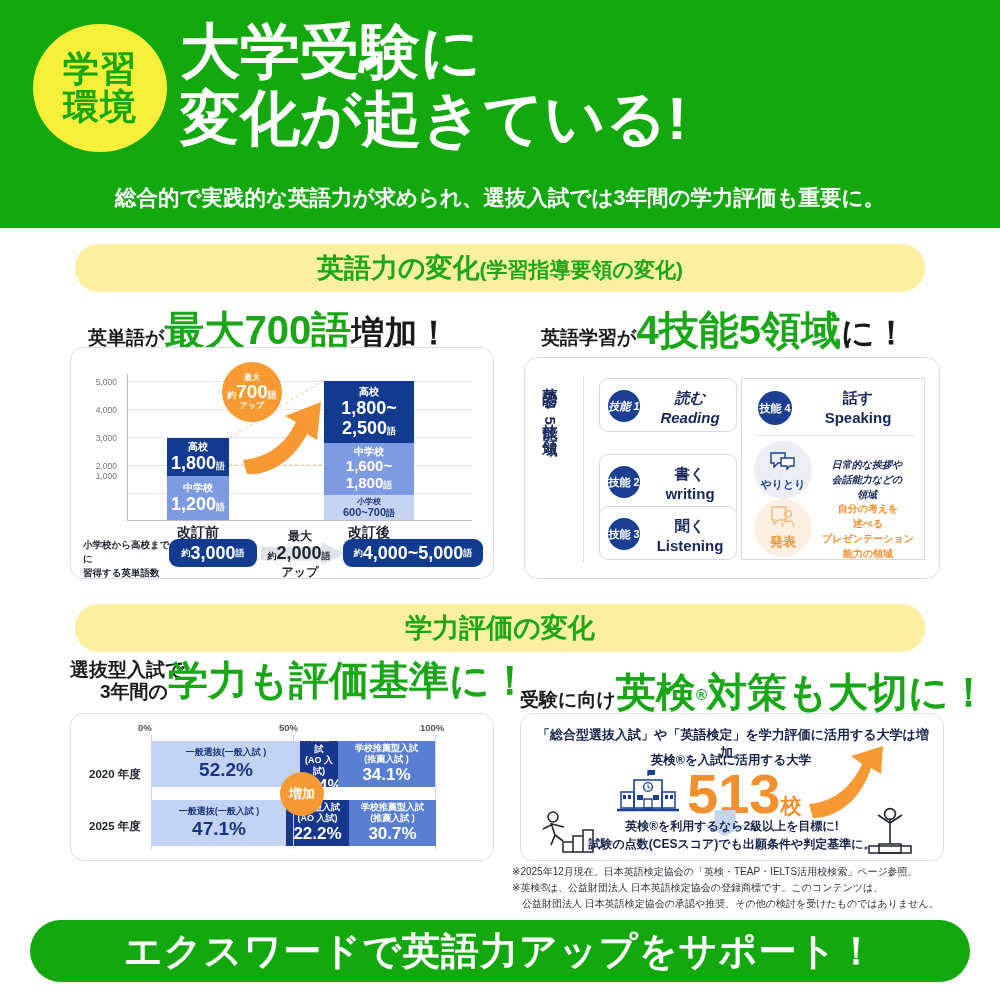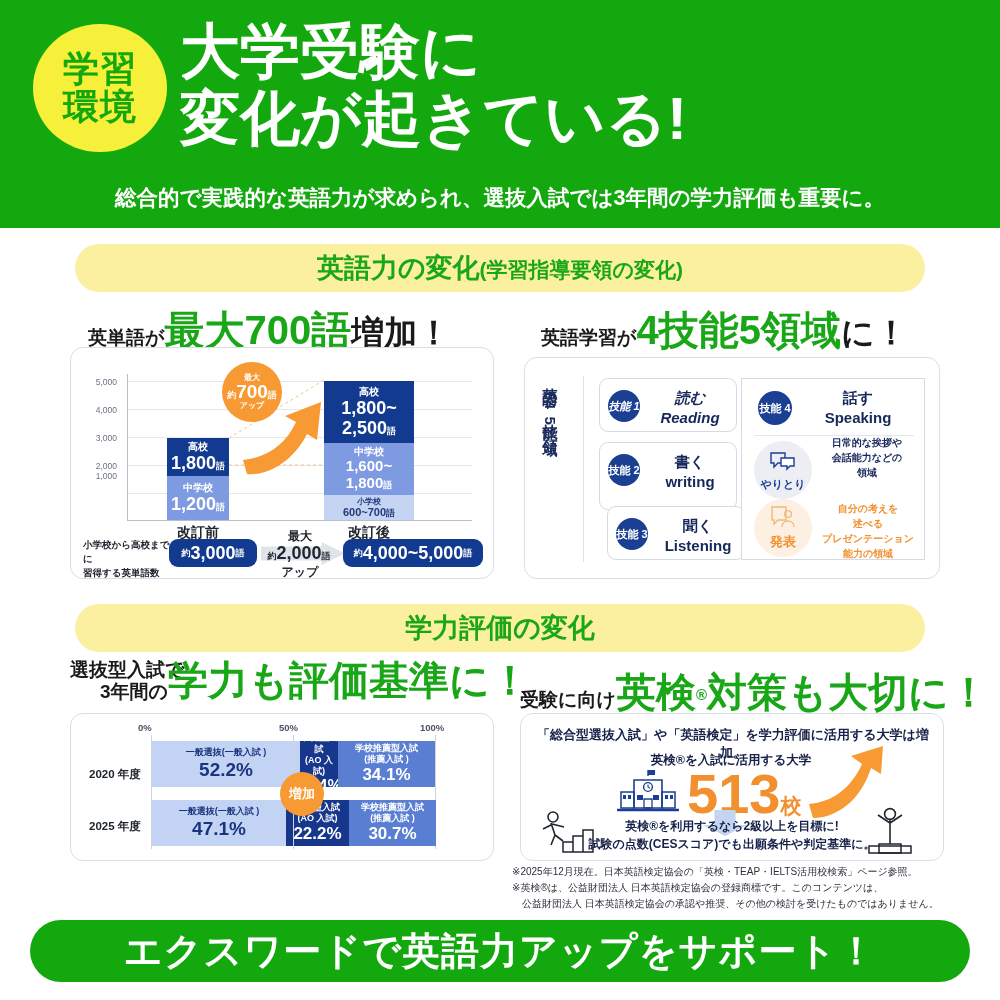--- a/index.html
+++ b/index.html
@@ -276,29 +276,29 @@
     <div class="vdiv" style="left:58px; top:18px; height:186px;"></div>
 
     <div class="skillbox" style="left:74px; top:20px; width:138px; height:54px;font-style:italic;">
       <div class="skdot" style="left:8px; top:11px; width:32px; height:32px;">技能 1</div>
       <div class="sktxt" style="left:46px; top:9px; width:88px;">
         <span class="jp">読む</span>
         <span class="en">Reading</span>
       </div>
     </div>
 
-    <div class="skillbox" style="left:74px; top:84px; width:138px; height:68px;">
+    <div class="skillbox" style="left:74px; top:96px; width:138px; height:68px;">
       <div class="skdot" style="left:8px; top:11px; width:32px; height:32px;">技能 2</div>
       <div class="sktxt" style="left:46px; top:9px; width:88px;">
         <span class="jp">書く</span>
         <span class="en">writing</span>
       </div>
     </div>
 
-    <div class="skillbox" style="left:74px; top:148px; width:138px; height:54px;margin-left:8px;">
+    <div class="skillbox" style="left:74px; top:148px; width:138px; height:54px;">
       <div class="skdot" style="left:8px; top:11px; width:32px; height:32px;">技能 3</div>
       <div class="sktxt" style="left:46px; top:9px; width:88px;">
         <span class="jp">聞く</span>
         <span class="en">Listening</span>
       </div>
     </div>
 
     <div class="bigbox" style="left:216px; top:20px; width:184px; height:182px;">
       <div class="skdot" style="left:16px; top:12px; width:34px; height:34px;">技能 4</div>
       <div class="sktxt" style="left:56px; top:9px; width:120px;">
@@ -306,21 +306,21 @@
         <span class="en">Speaking</span>
       </div>
       <div class="hdiv" style="left:12px; top:56px; width:160px;"></div>
 
       <div class="greycirc" style="left:12px; top:62px; width:58px; height:58px;"></div>
       <svg style="position:absolute; left:27px; top:71px; width:28px; height:22px;" viewBox="0 0 28 22">
         <path d="M2 3h14v10H9l-4 4v-4H2z" fill="none" stroke="#1b3f93" stroke-width="1.4"></path>
         <path d="M12 8h13v8h-4l-3 3v-3h-6z" fill="#fff" stroke="#1b3f93" stroke-width="1.4"></path>
       </svg>
       <div class="c-lab" style="left:12px; top:98px; width:58px; color:#1b3f93;">やりとり</div>
-      <div class="desc" style="left:74px; top:56px; width:102px; color:#16275a;">
+      <div class="desc" style="left:74px; top:78px; width:102px; color:#16275a;font-style:italic;">
         <span>日常的な挨拶や</span><br>
         <span>会話能力などの</span><br>
         <span>領域</span>
       </div>
 
       <div class="plus" style="left:36px; top:116px;">+</div>
 
       <div class="peachcirc" style="left:12px; top:120px; width:58px; height:58px;"></div>
       <svg style="position:absolute; left:28px; top:126px; width:26px; height:24px;" viewBox="0 0 26 24">
         <path d="M2 2h14v13H8l-4 4v-4H2z" fill="none" stroke="#f0b97c" stroke-width="1.4"></path>

